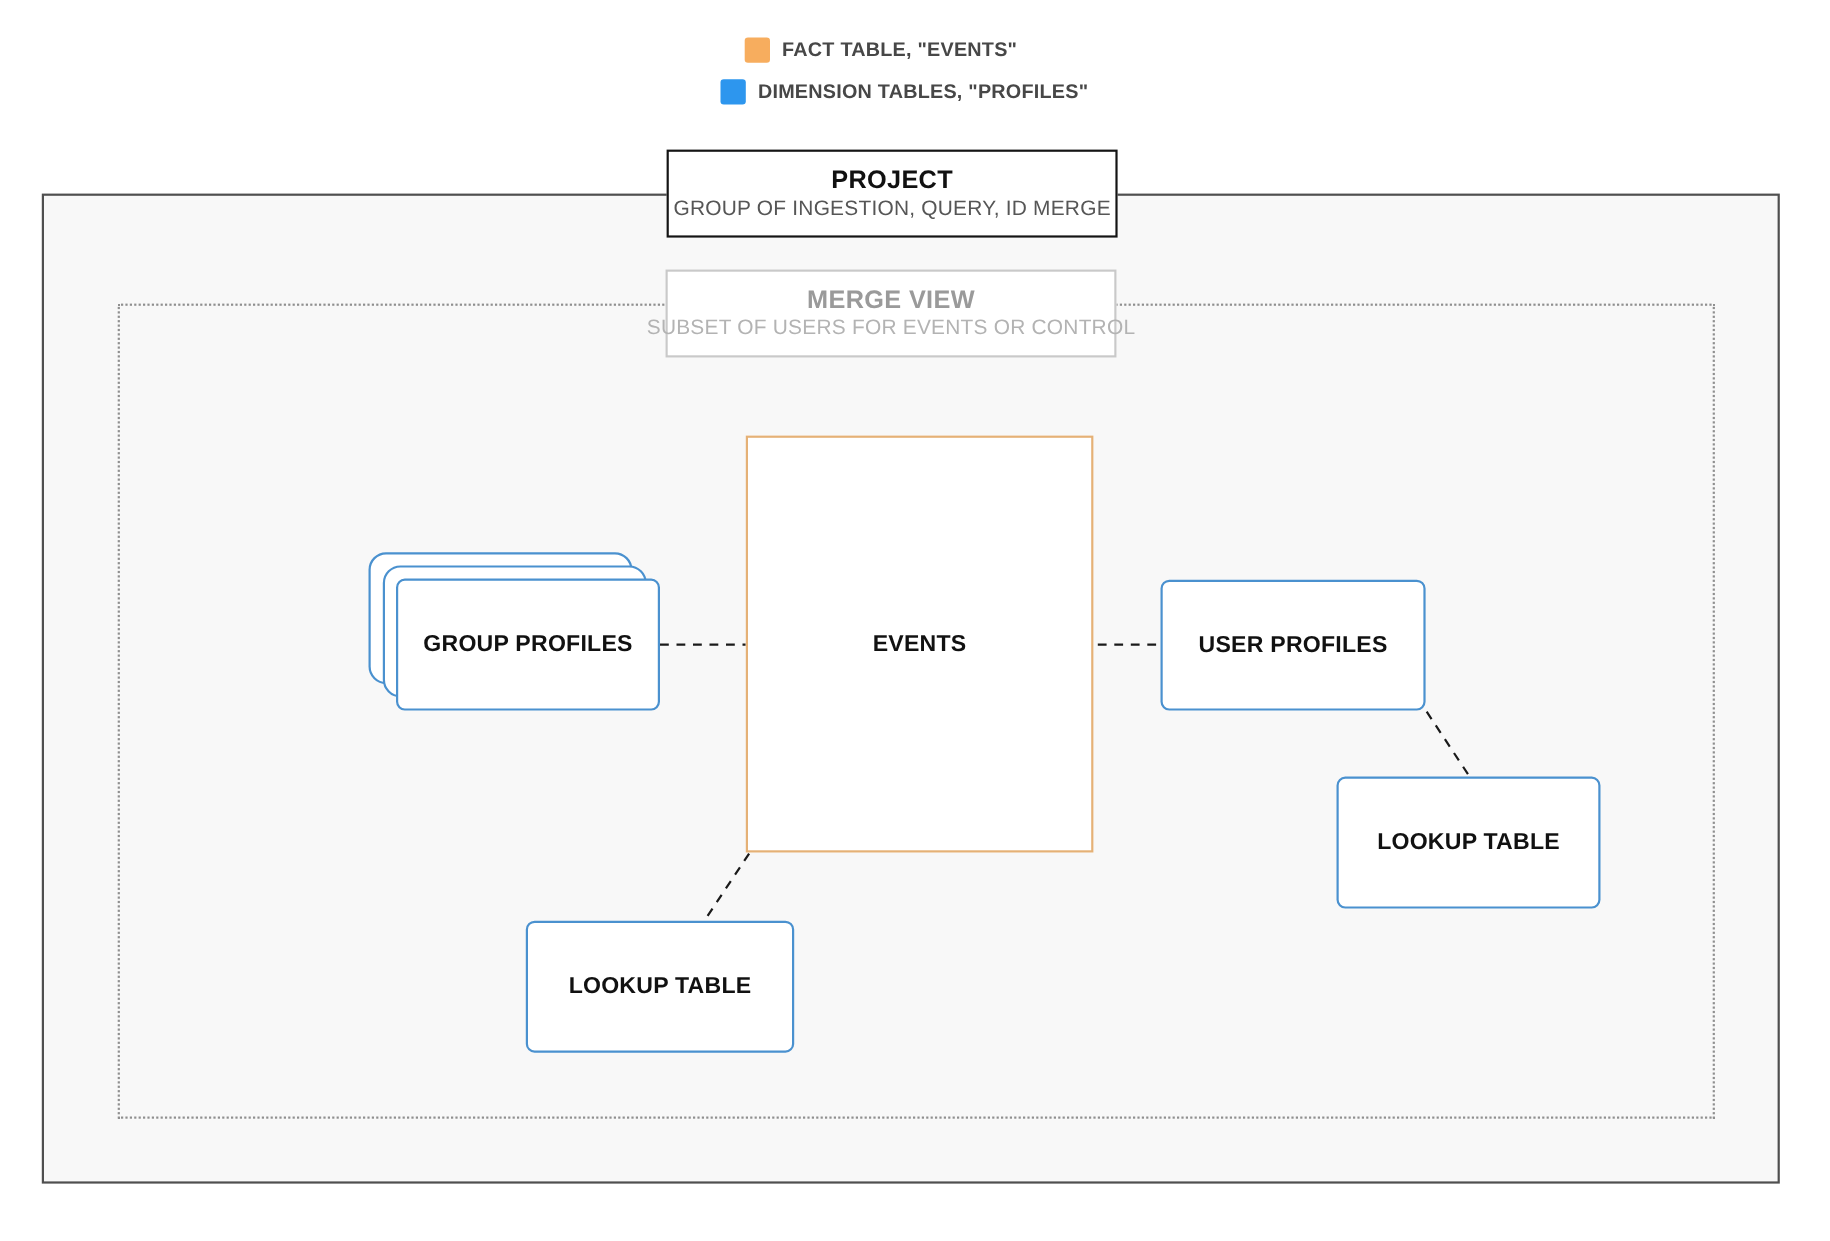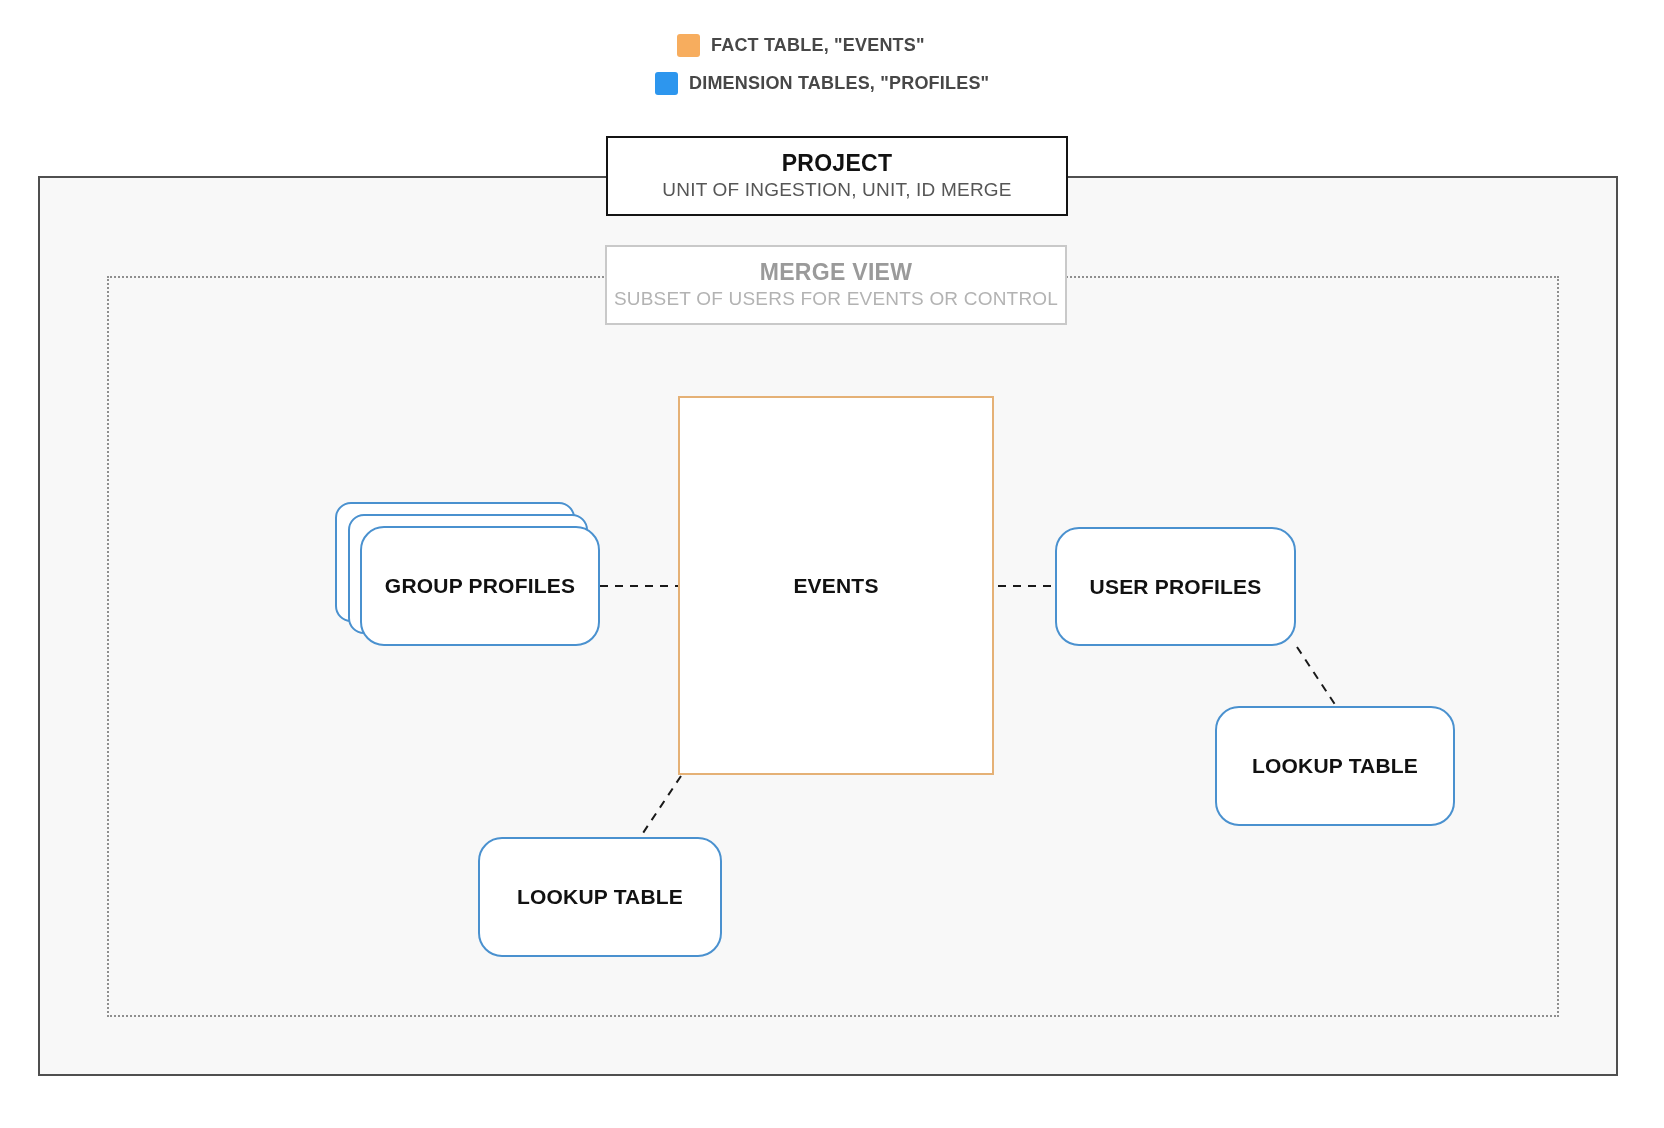--- a/index.html
+++ b/index.html
@@ -25,21 +25,21 @@
     position: absolute; left: 38px; top: 176px; width: 1580px; height: 900px;
     background: #f8f8f8; border: 2px solid #4f4f4f; box-sizing: border-box; z-index: 0;
   }
   .dotted-rect {
     position: absolute; left: 107px; top: 276px; width: 1452px; height: 741px;
     border: 2px dotted #8f8f8f; box-sizing: border-box; z-index: 1;
   }
 
   
   .header-box {
-    position: absolute; width: 462px; height: 80px; background: #ffffff;
+    position: absolute; width: 410px; height: 80px; background: #ffffff;
     box-sizing: border-box; display: flex; flex-direction: column;
     align-items: center; justify-content: center; z-index: 5; text-align: left;
   }
   .project-box { left: 606px; top: 136px; border: 2px solid #141414; }
   .dataview-box { left: 605px; top: 245px; border: 2px solid #c9c9c9; }
   .hb-title { font-size: 23px; font-weight: bold; line-height: 1.25; letter-spacing: 0.3px; }
   .hb-sub   { font-size: 19px; line-height: 1.3; letter-spacing: 0.2px; white-space: nowrap; }
   .project-box  .hb-title { color: #111111; }
   .project-box  .hb-sub   { color: #565656; }
   .dataview-box .hb-title { color: #9a9a9a; }
@@ -55,21 +55,21 @@
     display: flex; align-items: center; justify-content: center; z-index: 3;
   }
   .node-label {
     font-size: 21px; font-weight: bold; color: #111111;
     letter-spacing: 0.2px; white-space: nowrap; text-align: center;
   }
   .fact-node {
     left: 678px; top: 396px; width: 316px; height: 379px;
     border: 2px solid #e5b176;
   }
-  .dim-node { border: 2px solid #4a91cf; border-radius: 24px; }
+  .dim-node { border: 2px solid #4a91cf; border-radius: 8px; }
   .stack-card { position: absolute; width: 240px; height: 120px; background: #ffffff;
     border: 2px solid #4a91cf; border-radius: 16px; box-sizing: border-box; }
   .gp-back { left: 335px; top: 502px; z-index: 3; }
   .gp-mid  { left: 348px; top: 514px; z-index: 3; }
   .gp-front{ left: 360px; top: 526px; width: 240px; height: 120px; z-index: 4;
     display: flex; align-items: center; justify-content: center; }
   .user-profiles { left: 1055px; top: 527px; width: 241px; height: 119px; }
   .lookup-right  { left: 1215px; top: 706px; width: 240px; height: 120px; }
   .lookup-left   { left: 478px;  top: 837px; width: 244px; height: 120px; }
 </style>
@@ -92,21 +92,21 @@
 
   <svg class="connectors" width="1664" height="1128" viewBox="0 0 1664 1128">
     <line x1="600" y1="586" x2="678" y2="586"></line>
     <line x1="968" y1="586" x2="1055" y2="586"></line>
     <line x1="681" y1="776" x2="641" y2="836"></line>
     <line x1="1297" y1="647" x2="1336" y2="706"></line>
   </svg>
 
   <div class="header-box project-box">
     <div class="hb-title">PROJECT</div>
-    <div class="hb-sub">UNIT OF INGESTION, UNIT, ID MERGE</div>
+    <div class="hb-sub">GROUP OF INGESTION, QUERY, ID MERGE</div>
   </div>
   <div class="header-box dataview-box">
     <div class="hb-title">MERGE VIEW</div>
     <div class="hb-sub">SUBSET OF USERS FOR EVENTS OR CONTROL</div>
   </div>
 
   <div class="node fact-node" style="border-color: rgb(229, 177, 118);">
     <span class="node-label">EVENTS</span>
   </div>
 

